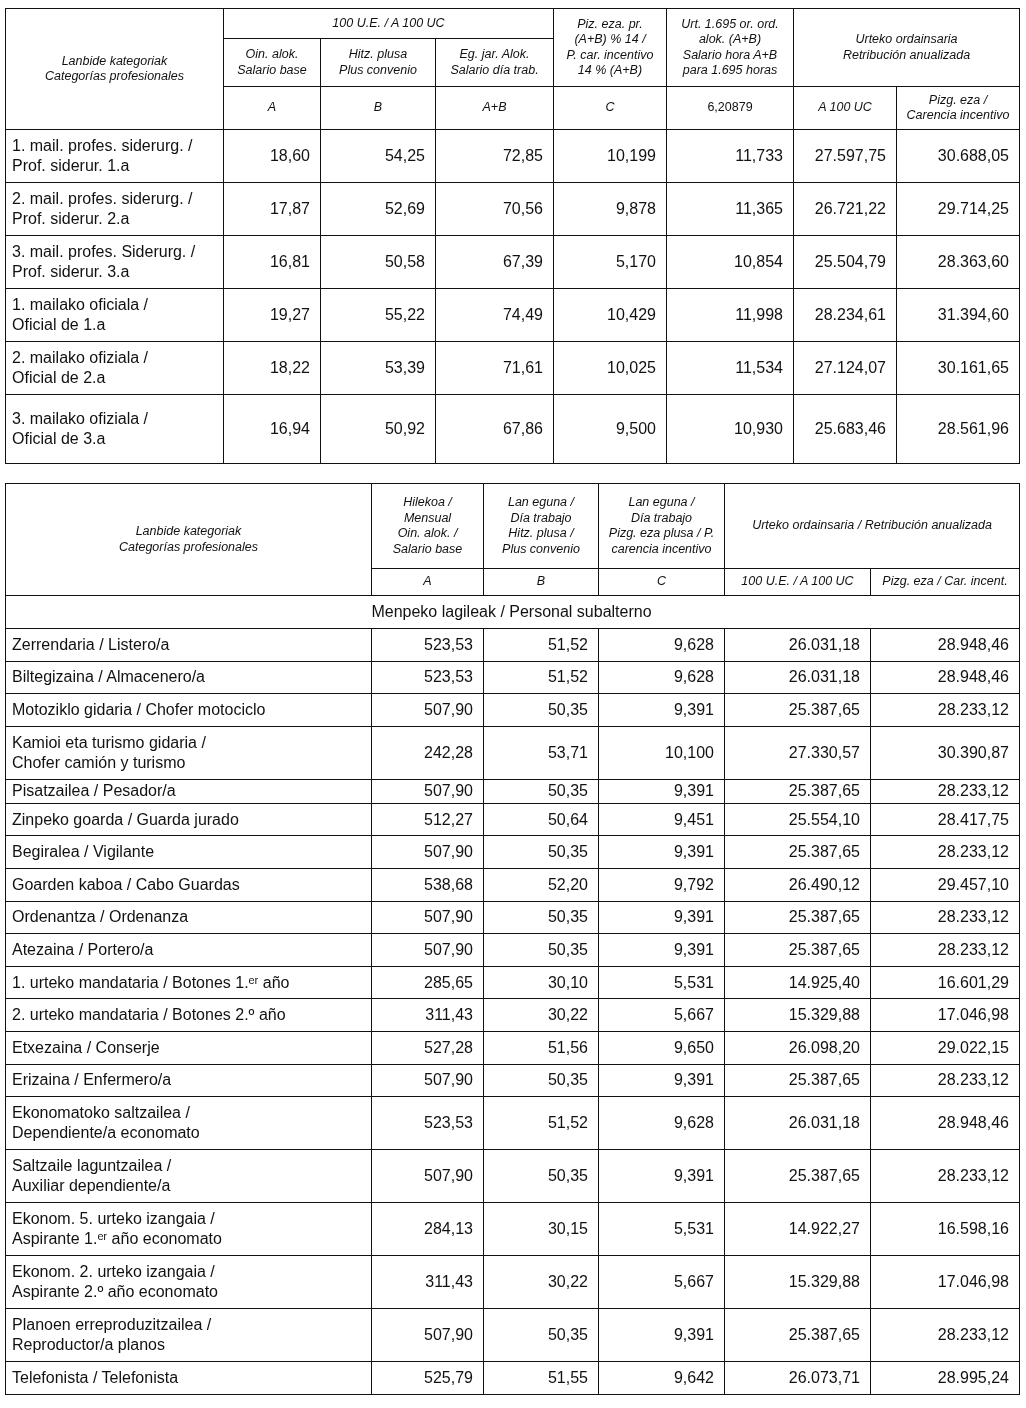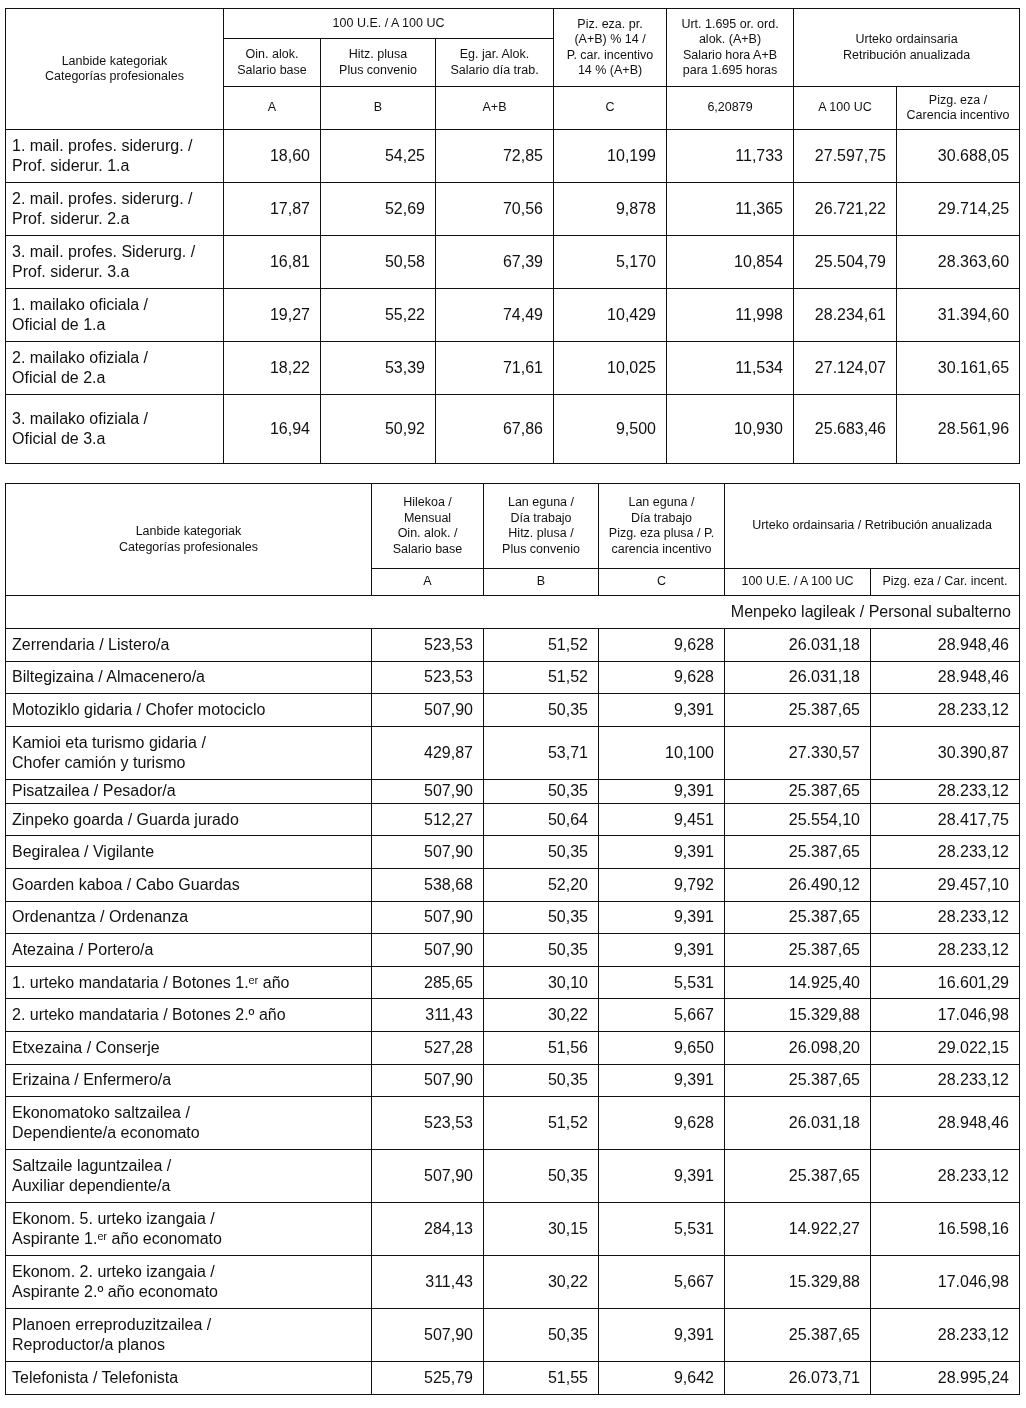--- a/index.html
+++ b/index.html
@@ -1,25 +1,25 @@
 <!DOCTYPE html>
 <html><head>
 <meta charset="utf-8">
 <style>
   html, body { margin: 0; padding: 0; background: #ffffff; }
   body { width: 1026px; height: 1408px; position: relative; font-family: "Liberation Sans", sans-serif; color: #111; }
   table { border-collapse: collapse; position: absolute; table-layout: fixed; }
   td, th { border: 1.5px solid #111; padding: 0 8px; box-sizing: border-box; }
-  th { font-weight: normal; font-size: 12.5px; text-align: center; line-height: 15.5px; }
+  th { font-weight: normal; font-style: italic; font-size: 12.5px; text-align: center; line-height: 15.5px; }
   td { font-size: 16px; line-height: 20px; }
   td.num { text-align: right; padding-right: 10px; }
   td.lbl { text-align: left; padding-left: 6px; white-space: pre-line; }
   #t1 { left: 5px; top: 8px; width: 1014px; }
   #t2 { left: 5px; top: 483px; width: 1014px; }
-  td.section { text-align: right; padding-left: 6px; }
+  td.section { text-align: center; padding-left: 6px; }
 </style>
 </head>
 <body>
 
 <table id="t1">
   <colgroup>
     <col style="width:218px">
       <col style="width:97px">
       <col style="width:115px">
       <col style="width:118px">
@@ -192,21 +192,21 @@
         <td class="lbl">Motoziklo gidaria / Chofer motociclo</td>
         <td class="num">507,90</td>
         <td class="num">50,35</td>
         <td class="num">9,391</td>
         <td class="num">25.387,65</td>
         <td class="num">28.233,12</td>
       </tr>
       <tr style="height: 53px;">
         <td class="lbl">Kamioi eta turismo gidaria /
  Chofer camión y turismo</td>
-        <td class="num">429,87</td>
+        <td class="num">242,28</td>
         <td class="num">53,71</td>
         <td class="num">10,100</td>
         <td class="num">27.330,57</td>
         <td class="num">30.390,87</td>
       </tr>
       <tr style="height: 24px;">
         <td class="lbl">Pisatzailea / Pesador/a</td>
         <td class="num">507,90</td>
         <td class="num">50,35</td>
         <td class="num">9,391</td>

